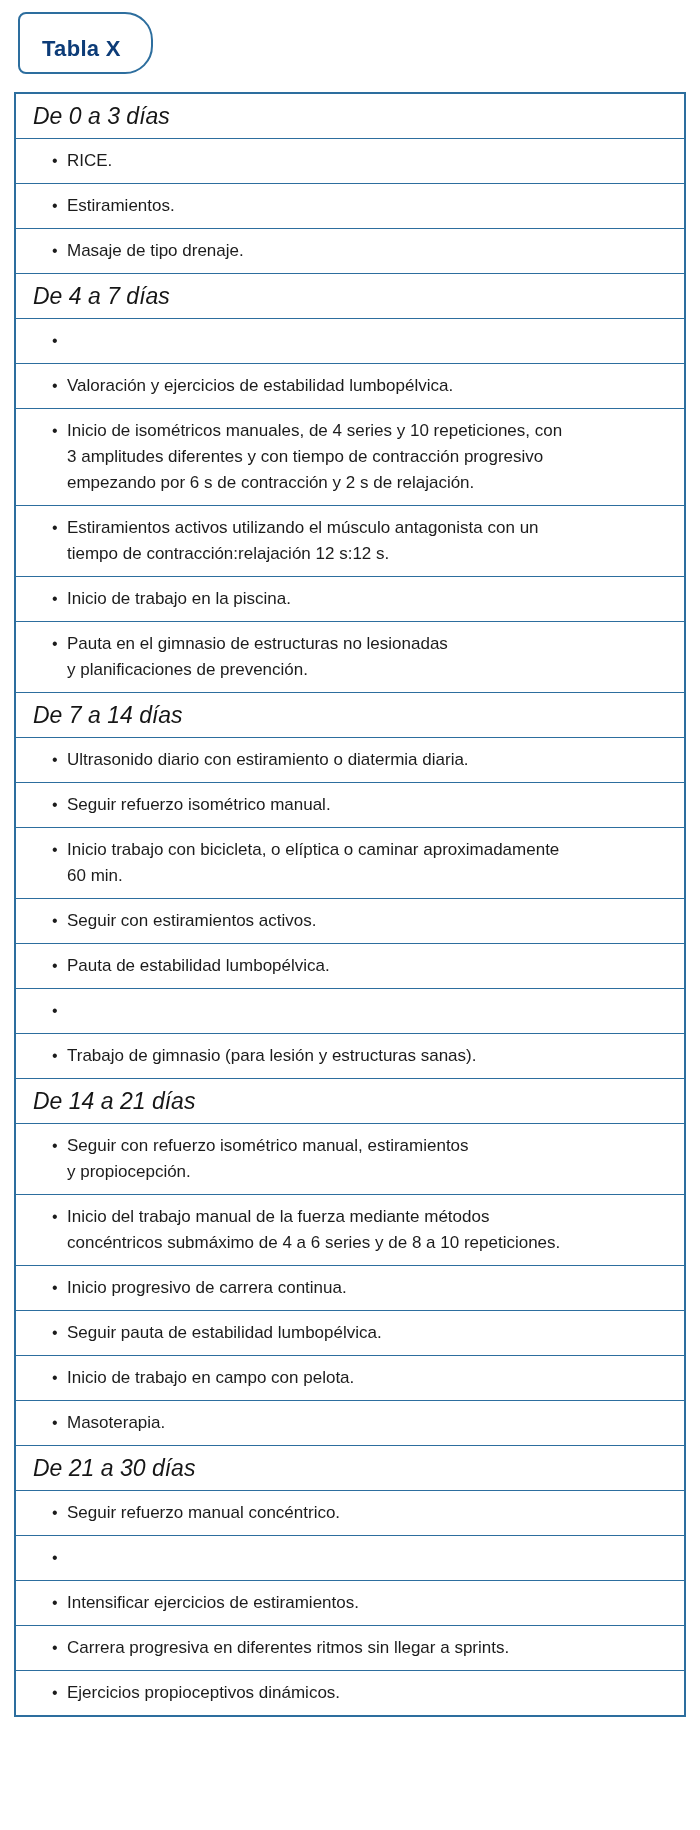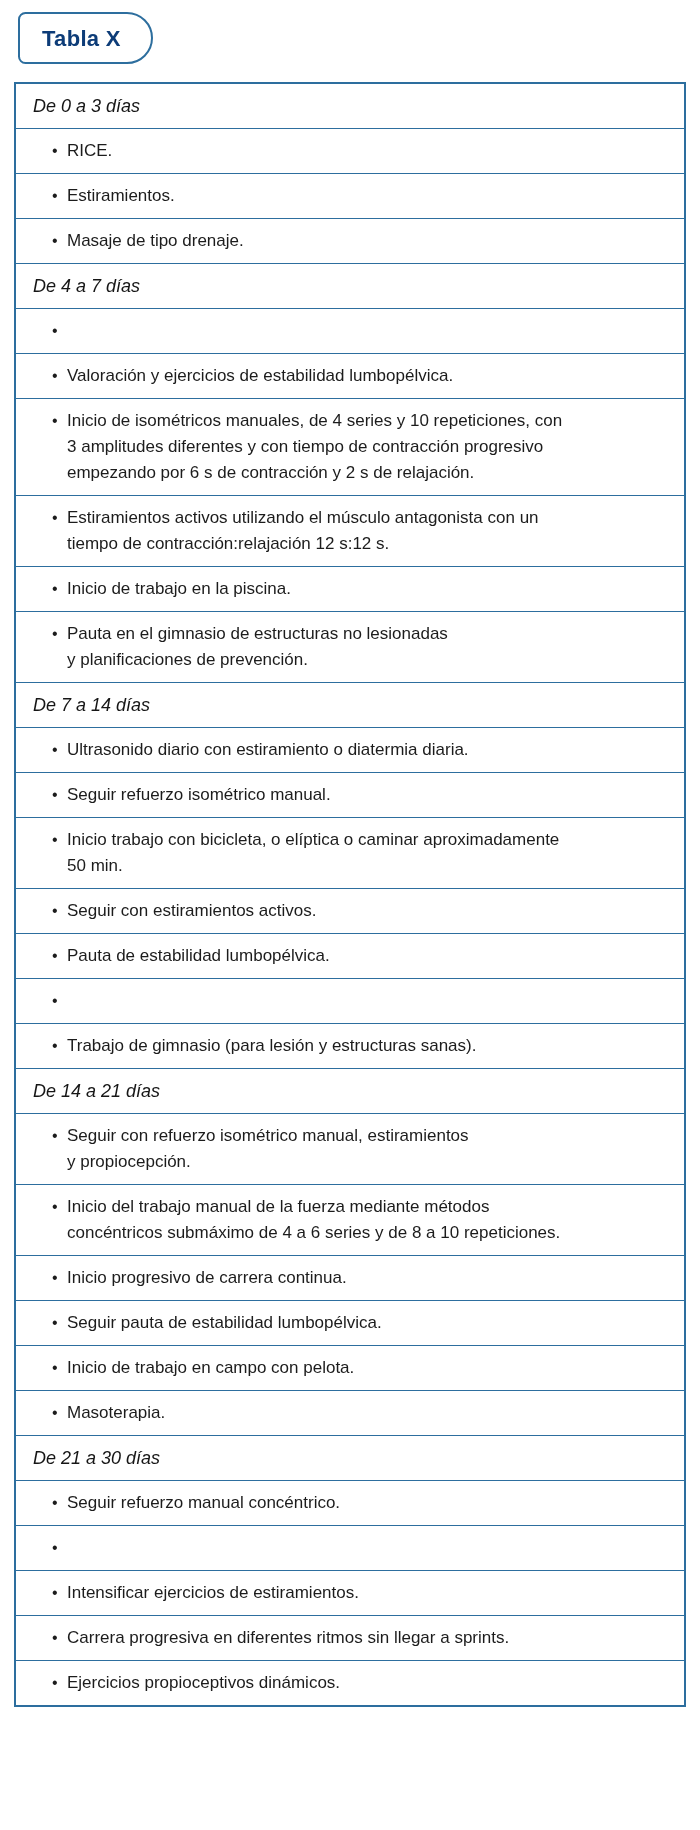--- a/index.html
+++ b/index.html
@@ -9,21 +9,21 @@
     font-family: "Liberation Sans", sans-serif;
     color: var(--text, #1c1c1c);
   }
   body { height: 1830px; overflow: hidden; }
 
   .tab {
     display: inline-block;
     margin: 12px 0 0 18px;
     border: 2.5px solid var(--line-blue, #2d6e9e);
     border-radius: 8px 28px 28px 8px;
-    padding: 12px 30px 10px 22px;
+    padding: 22px 30px 10px 22px;
     background: #ffffff;
   }
   .tab-title {
     font-size: 22px;
     font-weight: bold;
     color: var(--title-blue, #0d3c78);
     letter-spacing: 0.3px;
   }
 
   .protocol-table {
@@ -34,21 +34,21 @@
   .row {
     border-bottom: 1.5px solid var(--line-blue, #2d6e9e);
     padding: 9px 12px 9px 14px;
     font-size: 17px;
     line-height: 26px;
   }
   .row:last-child { border-bottom: none; }
 
   .section-row {
     font-style: italic;
-    font-size: 18px;
+    font-size: 23px;
     padding-left: 17px;
     color: #161616;
   }
   .item-row {
     display: flex;
     align-items: flex-start;
     padding-left: 36px;
   }
   .bullet {
     flex: 0 0 15px;
@@ -116,21 +116,21 @@
         <span class="bullet">•</span>
         <span class="item-text">Ultrasonido diario con estiramiento o diatermia diaria.</span>
       </div>
       <div class="row item-row">
         <span class="bullet">•</span>
         <span class="item-text">Seguir refuerzo isométrico manual.</span>
       </div>
       <div class="row item-row">
         <span class="bullet">•</span>
         <span class="item-text">Inicio trabajo con bicicleta, o elíptica o caminar aproximadamente
-50 min.</span>
+60 min.</span>
       </div>
       <div class="row item-row">
         <span class="bullet">•</span>
         <span class="item-text">Seguir con estiramientos activos.</span>
       </div>
       <div class="row item-row">
         <span class="bullet">•</span>
         <span class="item-text">Pauta de estabilidad lumbopélvica.</span>
       </div>
       <div class="row item-row">

